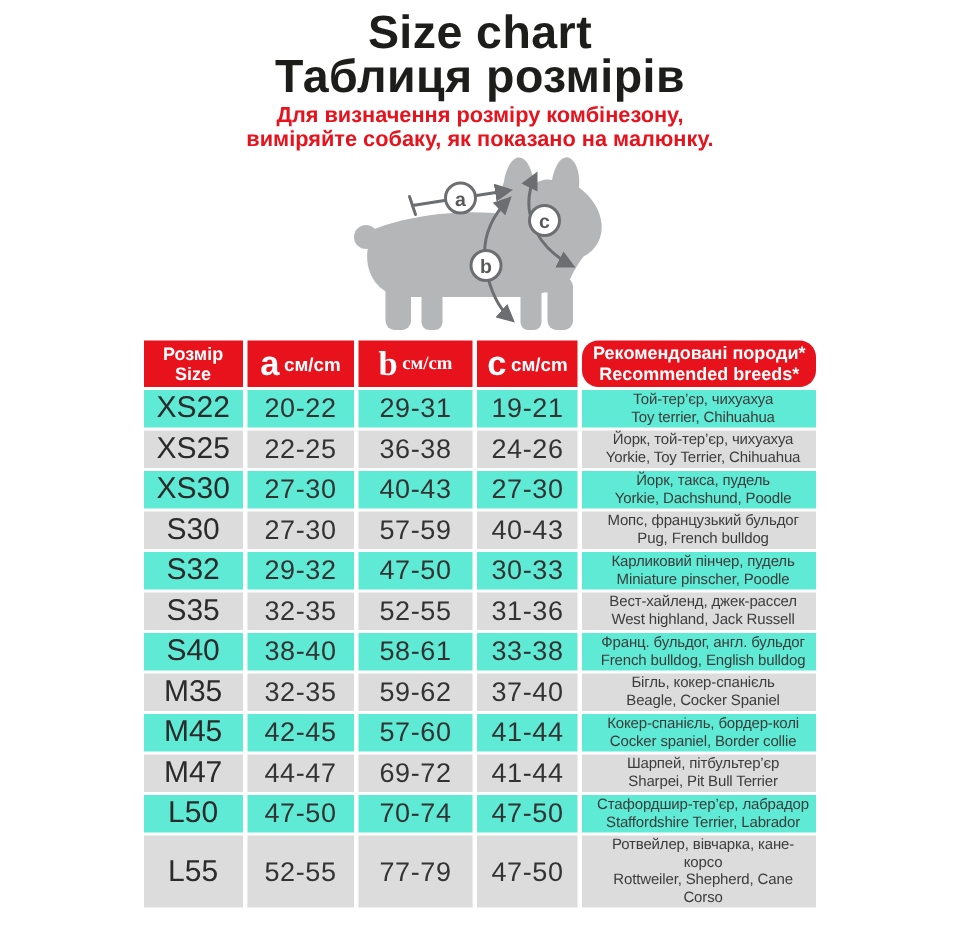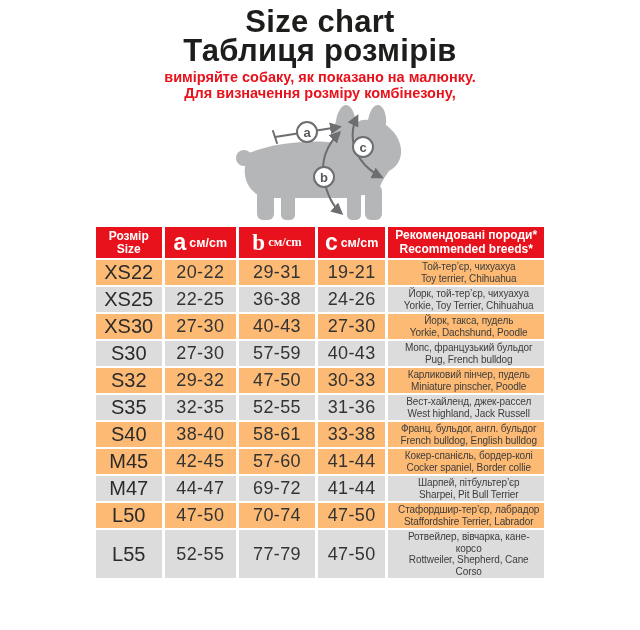--- a/index.html
+++ b/index.html
@@ -27,41 +27,41 @@
   }
   .size-table th {
     background:var(--accent,#e8121c); color:#ffffff; font-weight:bold;
     height:31px; vertical-align:middle; padding:0;
   }
   th.h-size  { width:64px; font-size:12px; line-height:13px; }
   th.h-val   { font-size:0;margin-left:17px; }
   th.h-val .big   { font-size:23px; font-weight:bold; vertical-align:middle; }
   th.h-val .unit  { font-size:12.5px; font-weight:bold; vertical-align:middle; padding-left:3px; }
   th.h-w1 { width:70px; } th.h-w2 { width:74px;font-family:Liberation Serif, serif; } th.h-w3 { width:66px; }
-  th.h-breeds { width:152px; font-size:12px; line-height:13.5px; }
-
-  .size-table td { background:#fdba74; height:24px; vertical-align:middle; padding:0; }
+  th.h-breeds { width:152px; font-size:12px; line-height:13.5px;border-radius:11px; }
+
+  .size-table td { background:#5eead4; height:24px; vertical-align:middle; padding:0; }
   .size-table tr.alt td { background:var(--rowgray,#dcdcdd); }
   td.c-size { font-size:20px; color:#2b2b2b; }
   td.c-val  { font-size:18px; color:#333333; letter-spacing:.4px;text-align:center; }
   td.c-breed { text-align:center; padding:1px 2px 1px 7px; font-size:10px; line-height:11.5px; color:#3c3c3c; letter-spacing:-.1px; }
 
   svg text { font-family:"Liberation Sans", sans-serif; font-size:13px; font-weight:bold; fill:#58595b; text-anchor:middle; }
 </style>
 </head>
 <body>
 
 <div class="sheet">
 
   <div class="title">Size chart</div>
   <div class="title">Таблиця розмірів</div>
 
   <div class="subtitle">
+    <div class="uk">Для визначення розміру комбінезону,</div>
     <div class="uk">виміряйте собаку, як показано на малюнку.</div>
-    <div class="uk">Для визначення розміру комбінезону,</div>
   </div>
 
   <div class="dog-wrap">
     <svg width="210" height="122" viewBox="0 0 210 122">
       <defs>
         <marker id="ah" markerWidth="6" markerHeight="6" refX="4.5" refY="3" orient="auto-start-reverse" viewBox="0 0 6 6">
           <path d="M0,0 L6,3 L0,6 Z" fill="#6d6e71"></path>
         </marker>
       </defs>
       <g fill="#b5b6b8" stroke="none">
@@ -176,20 +176,30 @@
         <tr>
       <td class="c-size">S40</td>
       <td class="c-val">38-40</td>
       <td class="c-val">58-61</td>
       <td class="c-val">33-38</td>
       <td class="c-breed">
         <div>Франц. бульдог, англ. бульдог</div>
         <div>French bulldog, English bulldog</div>
       </td>
     </tr>
+        <tr class="alt">
+      <td class="c-size">M35</td>
+      <td class="c-val">32-35</td>
+      <td class="c-val">59-62</td>
+      <td class="c-val">37-40</td>
+      <td class="c-breed">
+        <div>Бігль, кокер-спанієль</div>
+        <div>Beagle, Cocker Spaniel</div>
+      </td>
+    </tr>
         <tr>
       <td class="c-size">M45</td>
       <td class="c-val">42-45</td>
       <td class="c-val">57-60</td>
       <td class="c-val">41-44</td>
       <td class="c-breed">
         <div>Кокер-спанієль, бордер-колі</div>
         <div>Cocker spaniel, Border collie</div>
       </td>
     </tr>

